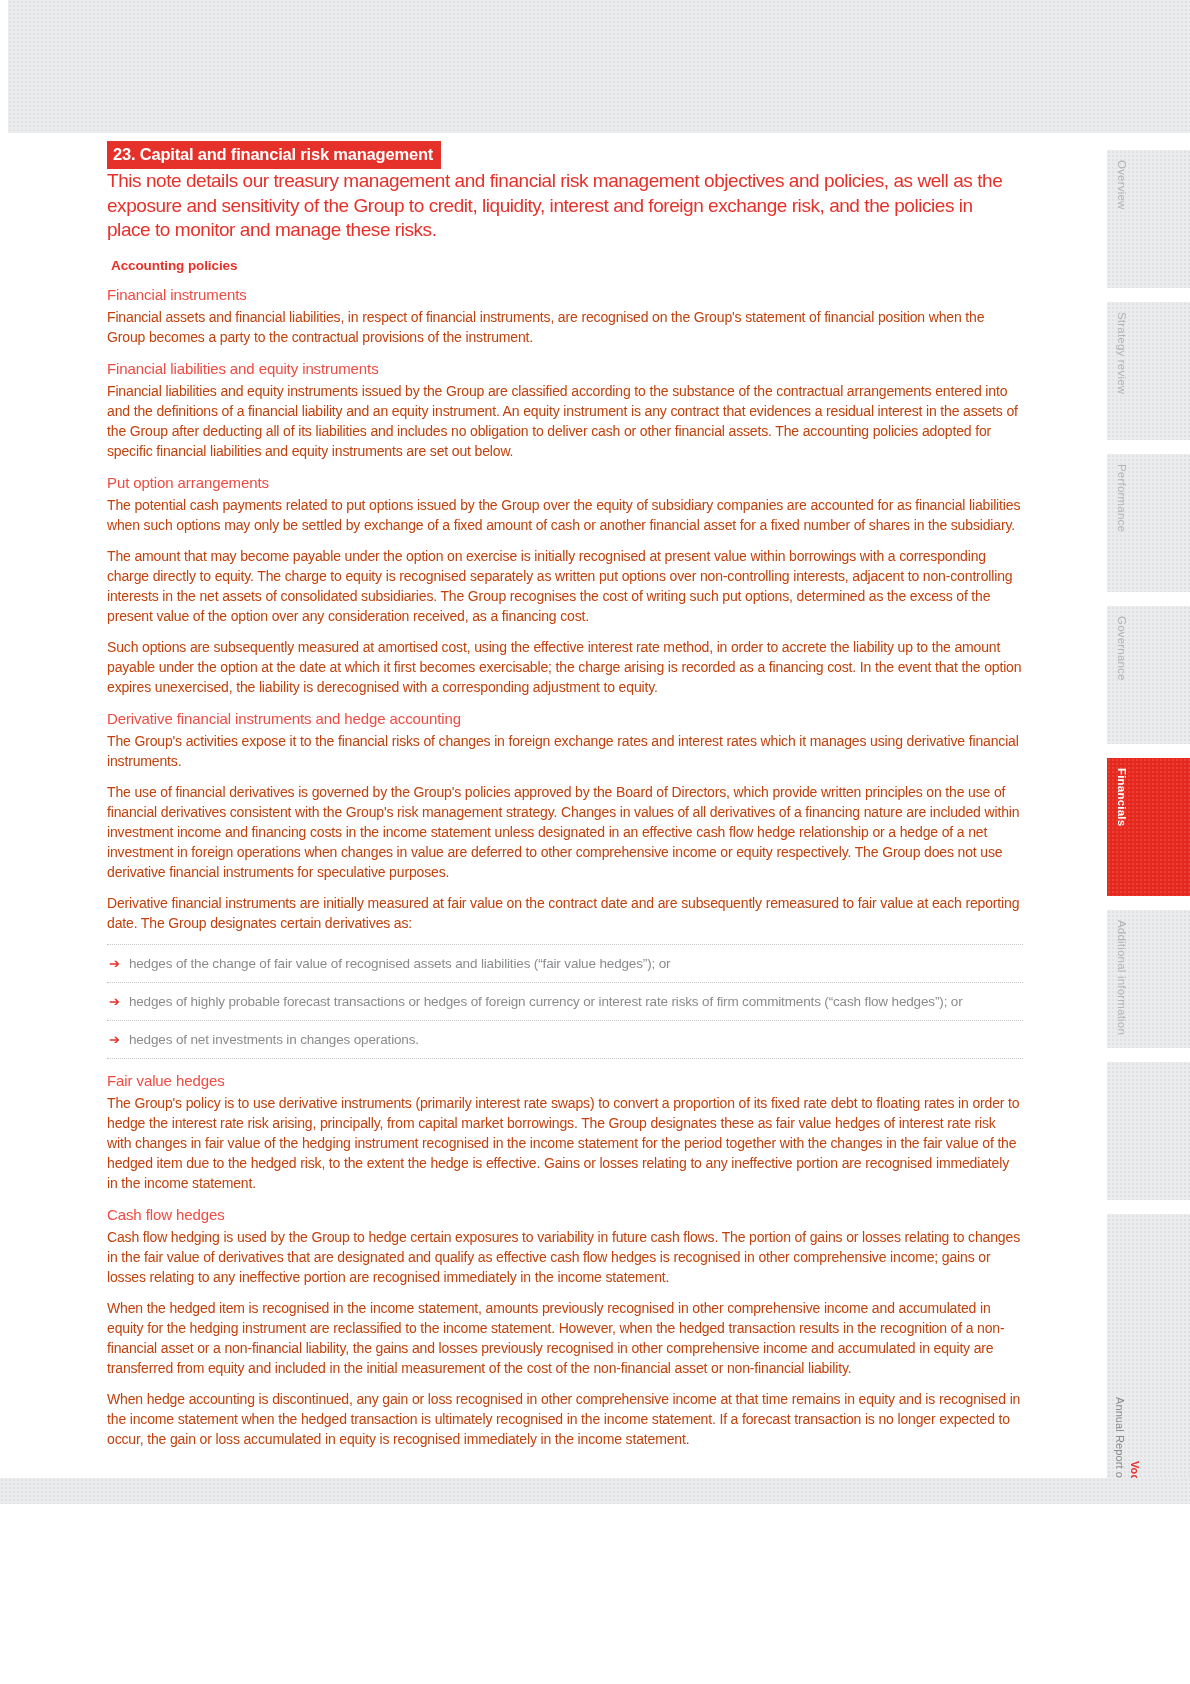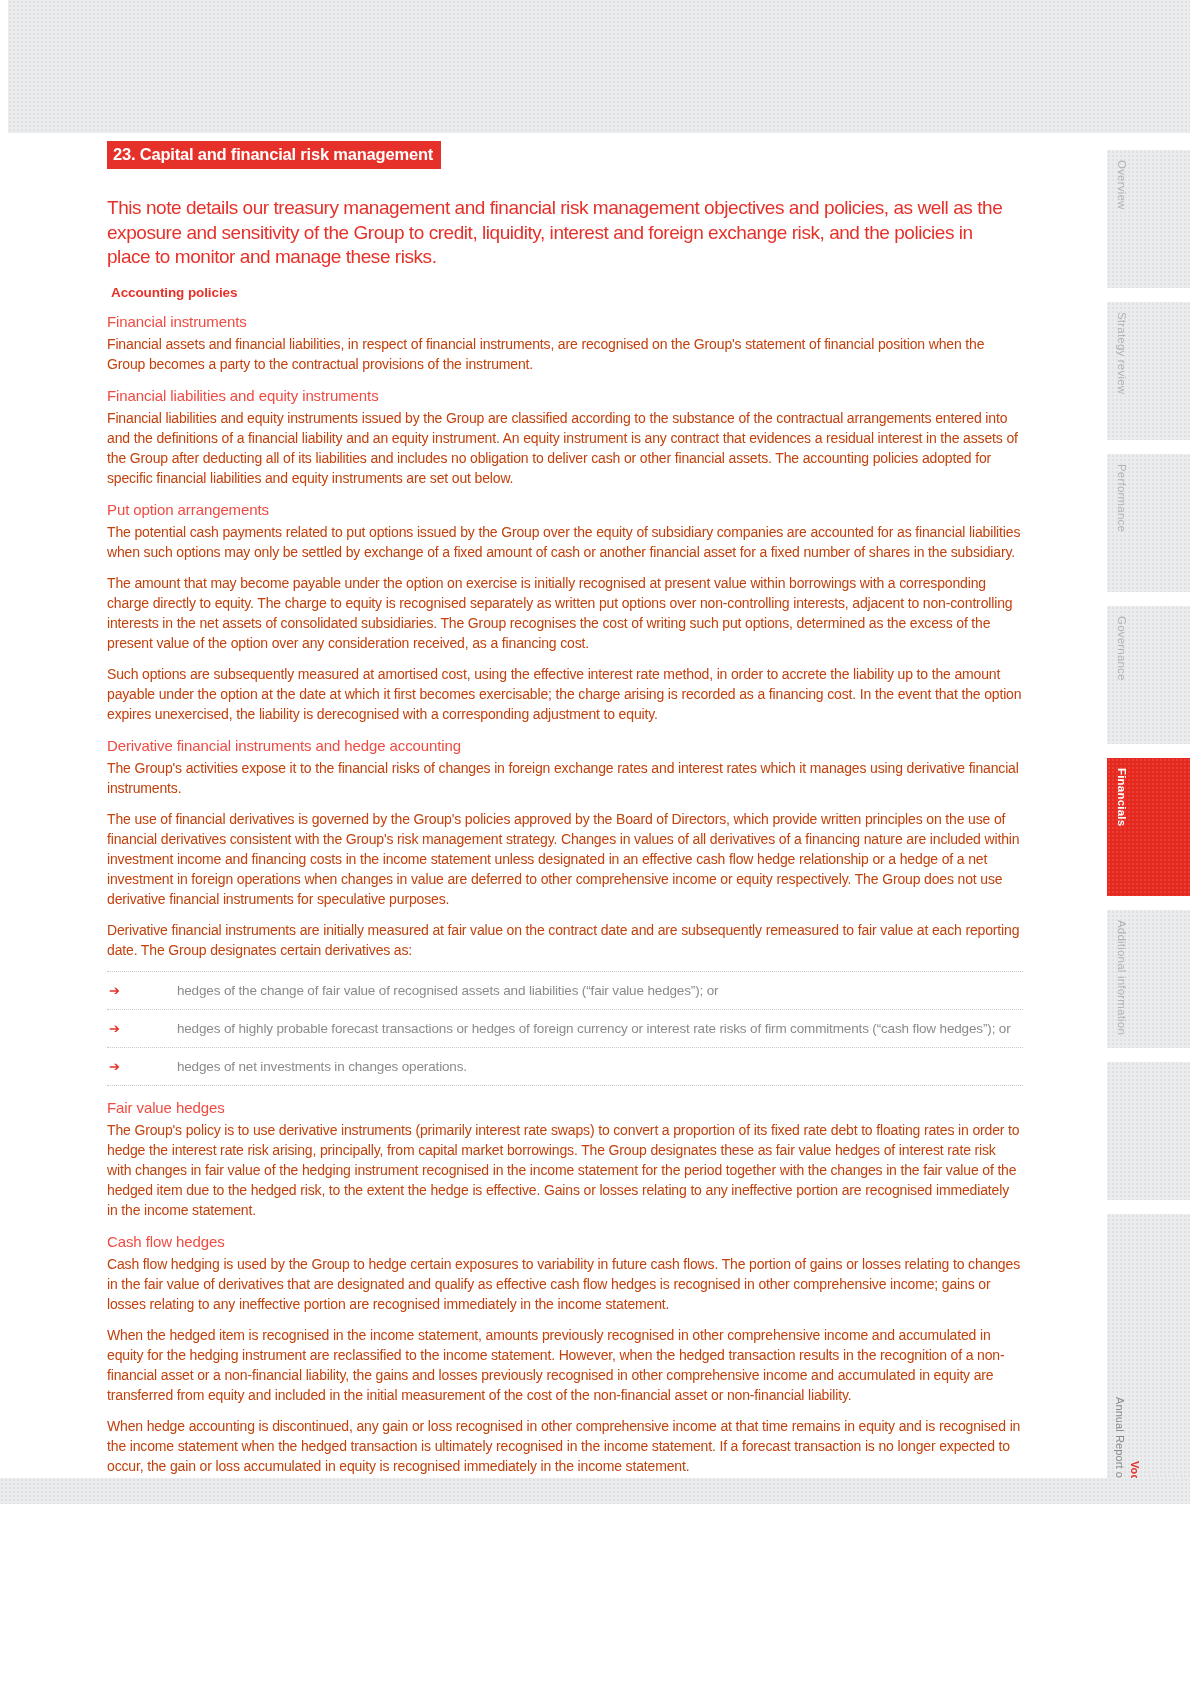--- a/index.html
+++ b/index.html
@@ -39,21 +39,21 @@
     font-weight: bold;
     font-size: 16.5px;
     letter-spacing: -0.2px;
     padding: 4px 8px 5px 6px;
   }
   .intro {
     color: #e6312a;
     font-size: 19px;
     line-height: 24.5px;
     letter-spacing: -0.45px;
-    margin: 27px 0 15px 0;
+    margin: 0 0 15px 0;
     width: 900px;
   }
   .acct-heading {
     color: #e6312a;
     font-weight: bold;
     font-size: 13.5px;
     letter-spacing: -0.1px;
     margin: 0 0 10px 4px;
   }
   section { display: block; }
@@ -84,21 +84,20 @@
     font-size: 13px;
     line-height: 19px;
     margin-right: 9px;
     flex: 0 0 auto;
   }
   .bullet-text {
     color: #8a8b8d;
     font-size: 13.5px;
     line-height: 19px;
     letter-spacing: -0.15px;
-    margin-left: 48px;
   }
   .after-p { margin-top: 14px; }
 
   
   .sidebar {
     position: absolute;
     left: 1107px;
     top: 150px;
     width: 83px;
   }

